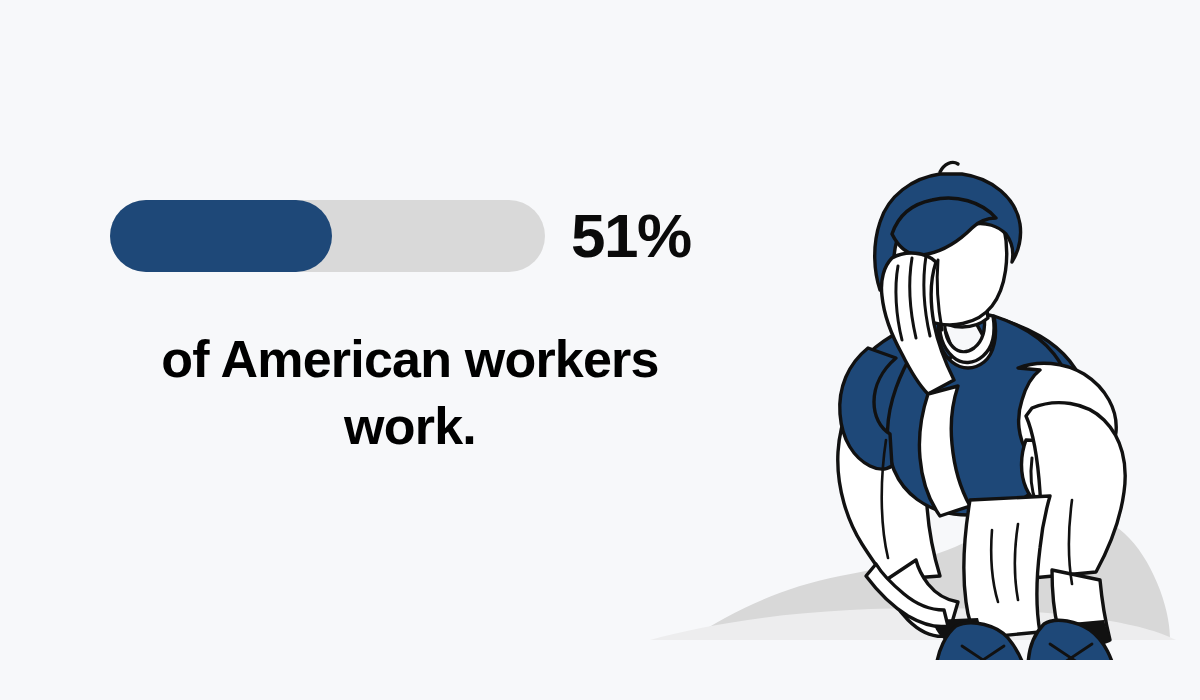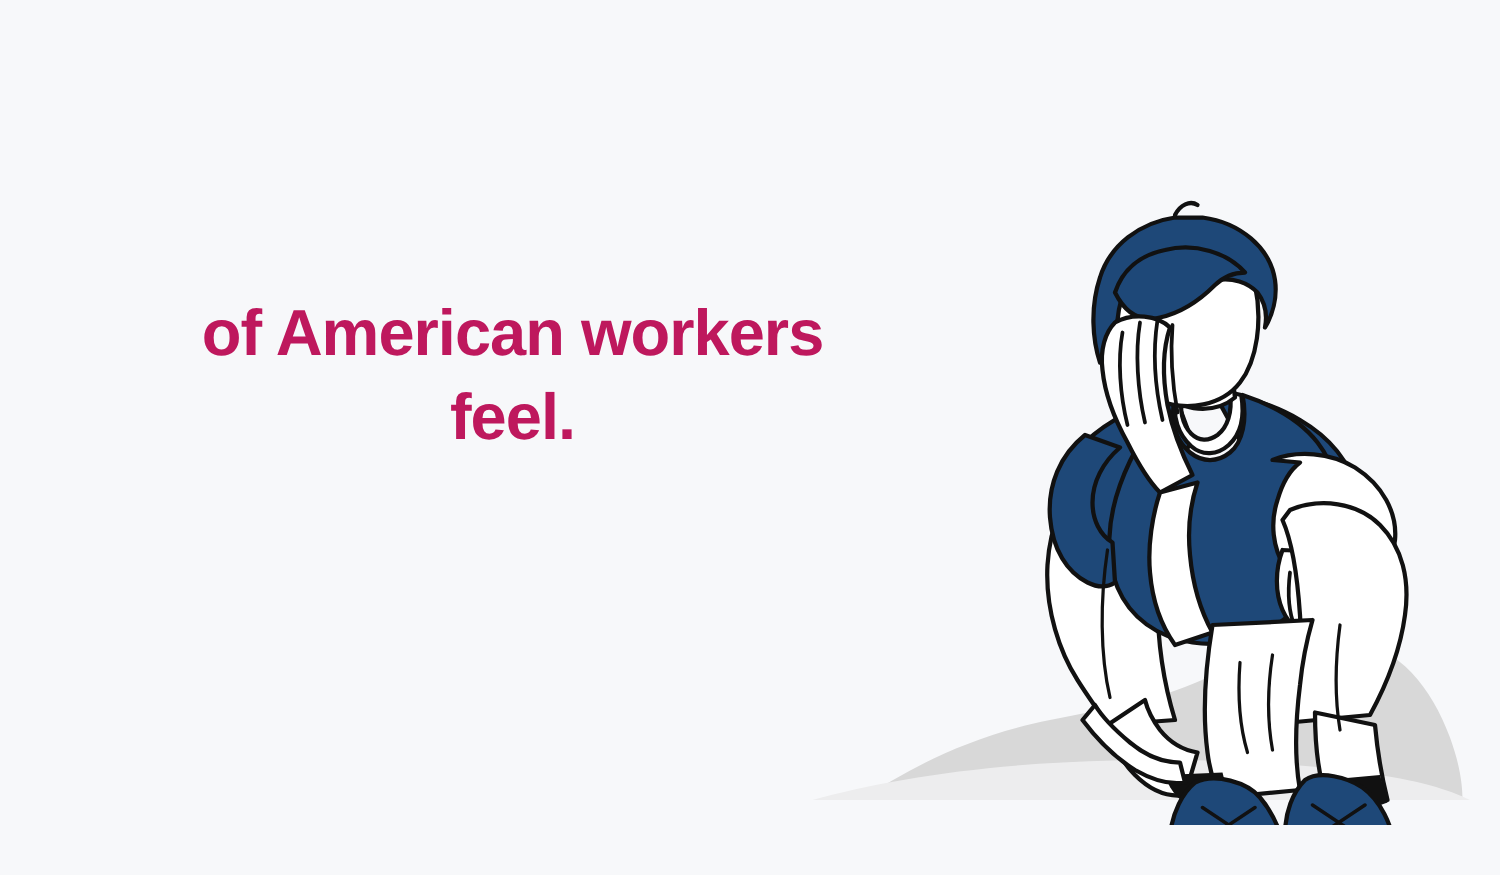--- a/index.html
+++ b/index.html
@@ -50,43 +50,49 @@
   }
 
   .headline {
     margin-top:44px;
     width:600px;
     text-align:center;
     font-size:52px;
     font-weight:700;
     line-height:1.28;
     letter-spacing:-0.8px;
-    color:#be185d;
+    color:#000000;
   }
   .headline .line { display:block; white-space:nowrap; }
 
   
   .illustration {
     position:absolute;
     left:640px; top:140px;
     width:560px; height:520px;
   }
   .illustration svg { display:block; width:100%; height:100%; }
 </style>
 </head>
 <body>
 
 <div class="canvas">
 
   <div class="stat-block">
 
+    <div class="bar-row">
+      <div class="progress-track" style="background: rgb(217, 217, 217);">
+        <div class="progress-fill" style="width: 51%; background: rgb(30, 72, 120);"></div>
+      </div>
+      <div class="pct-label">51%</div>
+    </div>
 
     <div class="headline">
       <span class="line">of American workers</span>
-      <span class="line">feel.</span>
+      <span class="line">work.</span>
     </div>
 
   </div>
 
   <div class="illustration">
     <svg viewBox="0 0 560 520" xmlns="http://www.w3.org/2000/svg">
 
       <g>
         <path fill="#d8d8d8" d="M48 500 C 95 470, 140 448, 200 436 C 250 426, 290 420, 330 400
                  C 370 380, 400 366, 440 372 C 480 378, 505 410, 520 450

